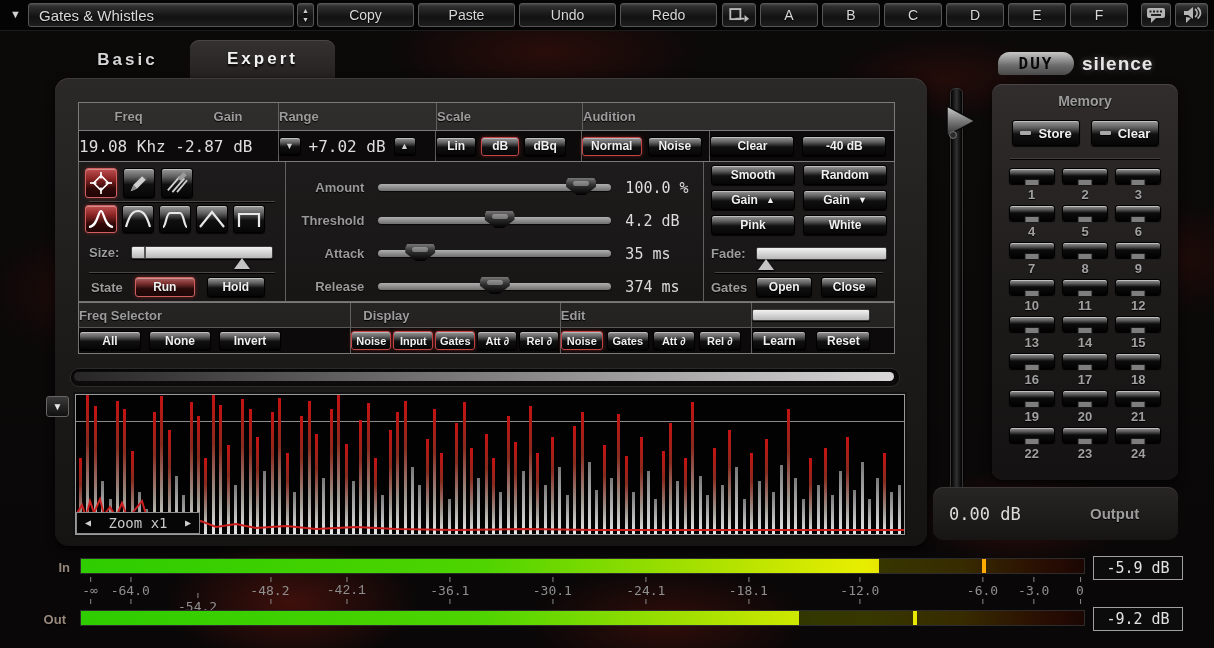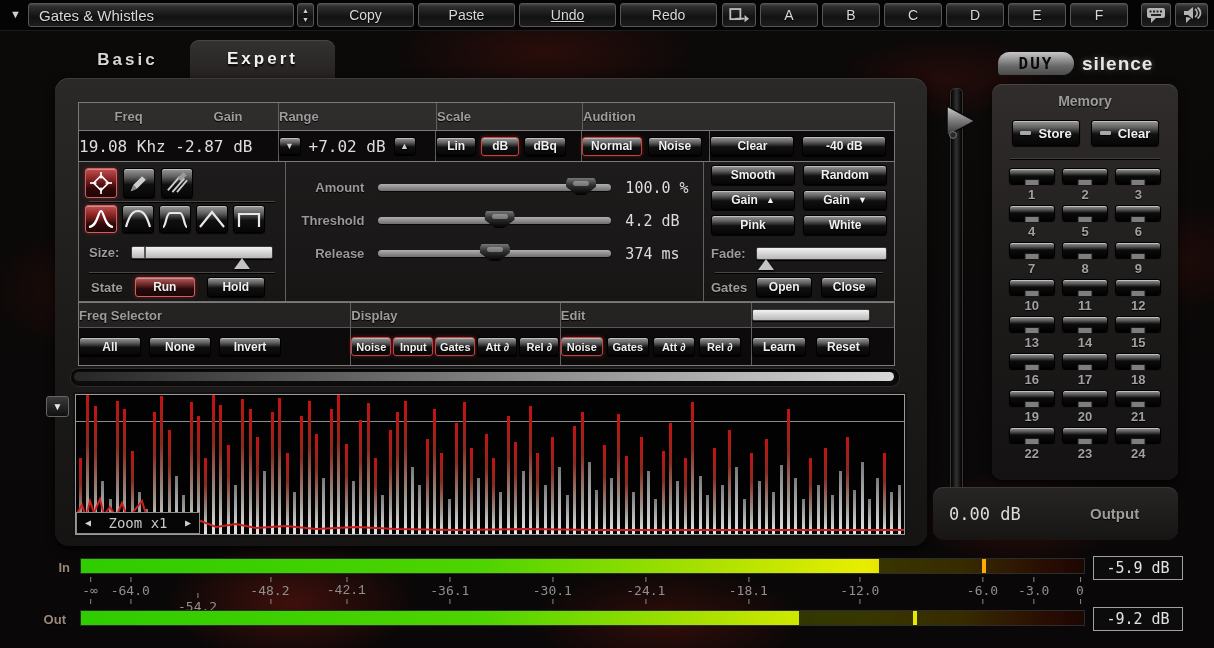--- a/index.html
+++ b/index.html
@@ -38,21 +38,21 @@
     box-shadow:inset 0 1px 0 #403b3b, 0 3px 10px rgba(0,0,0,.8);}
   .ctl{position:absolute;left:23px;top:24px;width:817px;}
   .row{display:flex;box-sizing:border-box;}
   .hd-row{height:28px;border:1px solid #7a7a7a;border-bottom:none;background:rgba(255,255,255,.03);}
   .val-row{height:32px;border:1px solid #7a7a7a;background:#0c0a0a;}
   .cell{box-sizing:border-box;display:flex;align-items:center;border-left:1px solid #606060;}
   .cell:first-child{border-left:none;}
   .hdr{color:#9c9c9c;font-weight:bold;font-size:13px;text-shadow:0 1px 1px #000;}
   .mid-row{height:140px;border-left:1px solid #707070;border-right:1px solid #707070;border-bottom:1px solid #707070;background:rgba(0,0,0,.22);}
   .t2h{height:26px;border:1px solid #7a7a7a;border-bottom:1px solid #585858;background:rgba(255,255,255,.03);}
-  .t2b{height:38px;border:1px solid #7a7a7a;border-top:none;background:#0c0a0a;}
+  .t2b{height:26px;border:1px solid #7a7a7a;border-top:none;background:#0c0a0a;}
   .mono{font-family:"DejaVu Sans Mono",monospace;}
   
   .btn{box-sizing:border-box;border:1px solid #000;border-radius:3px;position:relative;
     background:linear-gradient(180deg,#9a9a9a 0%,#5f5f5f 28%,#101010 55%,#060606 100%);
     box-shadow:0 1px 1px rgba(0,0,0,.8), inset 0 1px 0 rgba(255,255,255,.4);
     color:#f0f0f0;font-weight:bold;font-size:12px;display:flex;align-items:center;justify-content:center;text-shadow:0 1px 1px #000;cursor:default;}
   .selR{border:1px solid #c24444;box-shadow:0 0 4px rgba(190,50,50,.45), inset 0 1px 0 rgba(255,255,255,.35);}
   .btn-run{background:linear-gradient(180deg,#b06060 0%,#7c3030 30%,#2a0a0a 60%,#1c0606 100%);border:1px solid #d06060;}
   .mini{width:22px;height:18px;font-size:9px;}
   
@@ -122,21 +122,21 @@
 
   <div class="topbar">
     <span class="abs glyph" style="left:10px;top:9px;font-size:11px;">▼</span>
     <div class="tbtn preset" style="left:28px;width:266px;">Gates &amp; Whistles</div>
     <div class="tbtn" style="left:297px;width:17px;flex-direction:column;gap:2px;">
       <span class="glyph" style="font-size:7px;">▲</span>
       <span class="glyph" style="font-size:7px;">▼</span>
     </div>
     <div class="tbtn" style="left:317px;width:97px;">Copy</div>
     <div class="tbtn" style="left:418px;width:97px;">Paste</div>
-    <div class="tbtn" style="left:519px;width:97px;text-decoration:underline;">Undo</div>
+    <div class="tbtn" style="left:519px;width:97px;">Undo</div>
     <div class="tbtn" style="left:620px;width:97px;">Redo</div>
     <div class="tbtn" style="left:722px;width:34px;">
       <svg width="22" height="16" viewBox="0 0 24 16">
         <rect x="2.5" y="1.5" width="11" height="11" fill="none" stroke="#bbb" stroke-width="2"></rect>
         <line x1="8" y1="12" x2="18" y2="12" stroke="#bbb" stroke-width="2"></line>
         <polygon points="18,8 18,16 23,12" fill="#bbb"></polygon>
       </svg>
     </div>
     <div class="tbtn" style="left:760px;width:58px;">A</div>
     <div class="tbtn" style="left:822px;width:58px;">B</div>
@@ -298,20 +298,27 @@
             <span class="sval mono">100.0 %</span>
           </div>
           <div class="srow">
             <span class="slabel">Threshold</span>
             <div class="strack">
                 <div class="sthumb" style="left: 52%;"></div>
               </div>
             <span class="sval mono">4.2 dB</span>
           </div>
           <div class="srow">
+            <span class="slabel">Attack</span>
+            <div class="strack">
+                <div class="sthumb" style="left: 18%;"></div>
+              </div>
+            <span class="sval mono">35 ms</span>
+          </div>
+          <div class="srow">
             <span class="slabel">Release</span>
             <div class="strack">
                 <div class="sthumb" style="left: 50%;"></div>
               </div>
             <span class="sval mono">374 ms</span>
           </div>
         </div>
 
         <div style="width:190px;box-sizing:border-box;padding:2px 7px 0 7px;">
           <div style="display:flex;gap:8px;margin-top:1px;">
@@ -344,21 +351,21 @@
             <div class="btn" style="width:56px;height:20px;">Open</div>
             <div class="btn" style="width:56px;height:20px;">Close</div>
           </div>
         </div>
       </div>
 
       <div class="row t2h">
         <div class="cell" style="width:272px;">
             <span class="hdr">Freq Selector</span>
           </div>
-        <div class="cell" style="width:210px;">
+        <div class="cell" style="width:210px;padding-left:12px;">
             <span class="hdr">Display</span>
           </div>
         <div class="cell" style="width:192px;">
             <span class="hdr">Edit</span>
           </div>
         <div class="cell" style="width:143px;">
           <div class="wbar" style="width:116px;height:10px;"></div>
         </div>
       </div>
 

